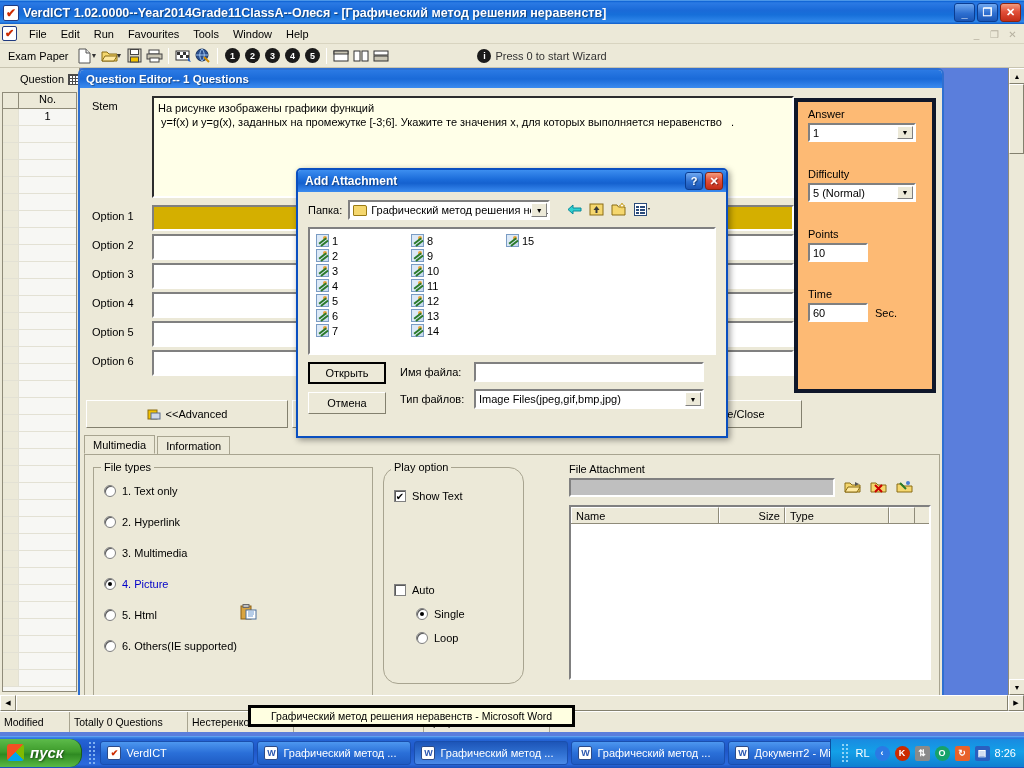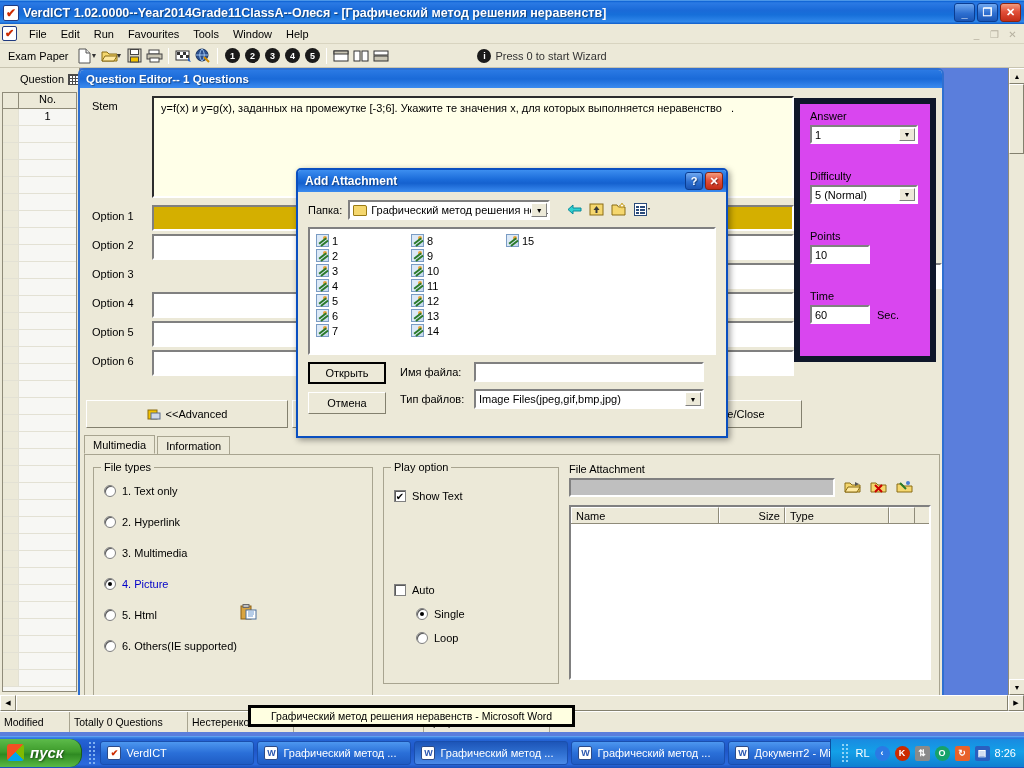--- a/index.html
+++ b/index.html
@@ -130,22 +130,22 @@
   }
   .optinput {
     width: 642px; height: 26px; background:#fff;
     border:2px solid; border-top-color:#808080; border-left-color:#808080;
     border-right-color:#fff; border-bottom-color:#fff;
   }
   .optinput.correct { background:#d4af00; }
 
   
   .sidegroup {
-    position:absolute; left:714px; top:10px; width:142px; height:264px;
-    border:6px solid #0f172a; background:#d946ef;
+    position:absolute; left:714px; top:10px; width:142px; height:295px;
+    border:4px solid #0f172a; background:#fdba74;
   }
   .sidegroup .lab { font-size:11px; margin:6px 0 3px 10px; }
   .combo {
     margin-left:10px; width:108px; height:19px; background:#fff;
     border:2px solid; border-top-color:#808080;border-left-color:#808080;
     border-right-color:#fff;border-bottom-color:#fff;
     display:flex; align-items:center; font-size:11px; padding-left:3px; position:relative;
   }
   .combo .arw {
     position:absolute; right:1px; top:1px; width:16px; height:13px;
@@ -608,34 +608,35 @@
 
     <div class="qe">
       <div class="qe-title">
         <span>Question Editor-- 1 Questions</span>
       </div>
       <div class="qe-body">
 
         <div class="fieldrow" style="margin-top:8px;">
           <div class="rowlbl" style="padding-top:4px;">Stem</div>
           <div class="stemarea">
+            <div>На рисунке изображены графики функций</div>
             <div>&nbsp;y=f(x) и  y=g(x), заданных на промежутке  [-3;6]. Укажите те значения  x,  для которых выполняется неравенство&nbsp;&nbsp;&nbsp;.</div>
           </div>
         </div>
 
         <div id="options-host">
             <div class="fieldrow" style="margin-top: 7px;">
               <div class="rowlbl" style="padding-top: 5px;">Option 1</div>
               <div class="optinput correct"></div>
             </div>
             <div class="fieldrow" style="margin-top: 3px;">
               <div class="rowlbl" style="padding-top: 5px;">Option 2</div>
               <div class="optinput"></div>
             </div>
-            <div class="fieldrow" style="margin-top: 3px; justify-content: space-between;">
+            <div class="fieldrow" style="margin-top: 3px;">
               <div class="rowlbl" style="padding-top: 5px;">Option 3</div>
               <div class="optinput"></div>
             </div>
             <div class="fieldrow" style="margin-top: 3px;">
               <div class="rowlbl" style="padding-top: 5px;">Option 4</div>
               <div class="optinput"></div>
             </div>
             <div class="fieldrow" style="margin-top: 3px;">
               <div class="rowlbl" style="padding-top: 5px;">Option 5</div>
               <div class="optinput"></div>
@@ -745,21 +746,21 @@
             <div style="position:absolute; left:146px; top:136px;">
               <svg width="17" height="16" viewBox="0 0 17 16">
                   <rect x="1" y="2" width="10" height="13" fill="#d9a441" stroke="#8a5e12"></rect>
                   <rect x="3" y="0.5" width="6" height="3" fill="#bfbfbf" stroke="#6a6a6a"></rect>
                   <rect x="6" y="6" width="10" height="9" fill="#fff" stroke="#4a6e9a"></rect>
                   <path d="M8 8h6M8 10h6M8 12h5" stroke="#6d9ad0"></path>
                 </svg>
             </div>
           </div>
 
-          <div class="gbox" style="left:298px; top:12px; width:176px; height:217px;">
+          <div class="gbox" style="left:298px; top:12px; width:141px; height:217px;border-radius:15px;">
             <div class="cap">Play option</div>
             <div style="margin-top:22px;" class="radio">
               <span class="cbx">✔</span>
               <span>Show Text</span>
             </div>
             <div style="margin-top:82px;" class="radio">
               <span class="cbx"></span>
               <span>Auto</span>
             </div>
             <div style="margin-top:12px; margin-left:32px;" class="radio">

